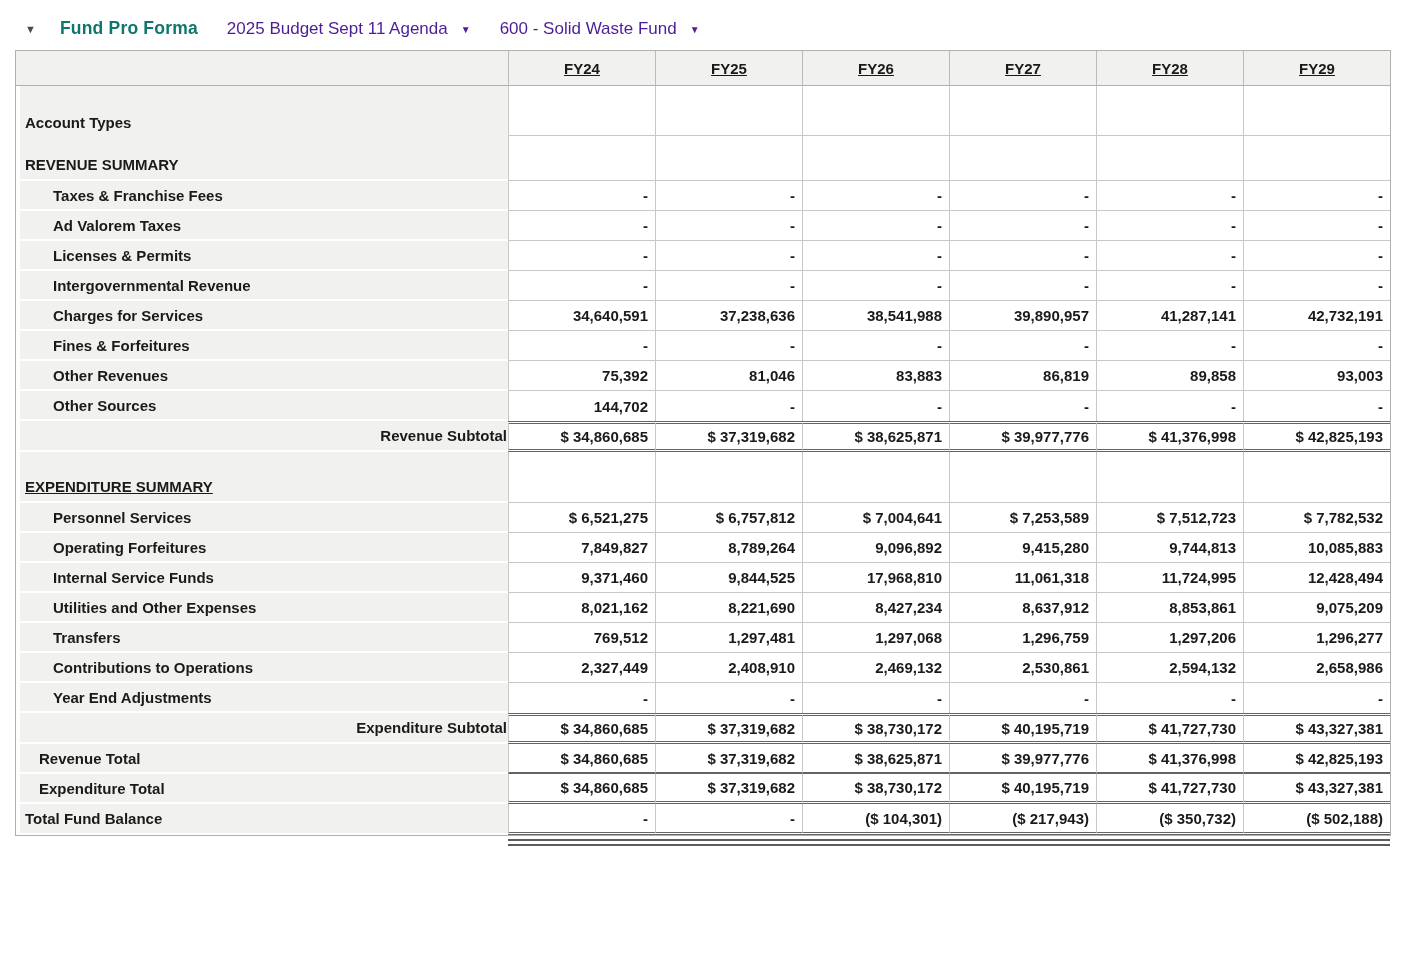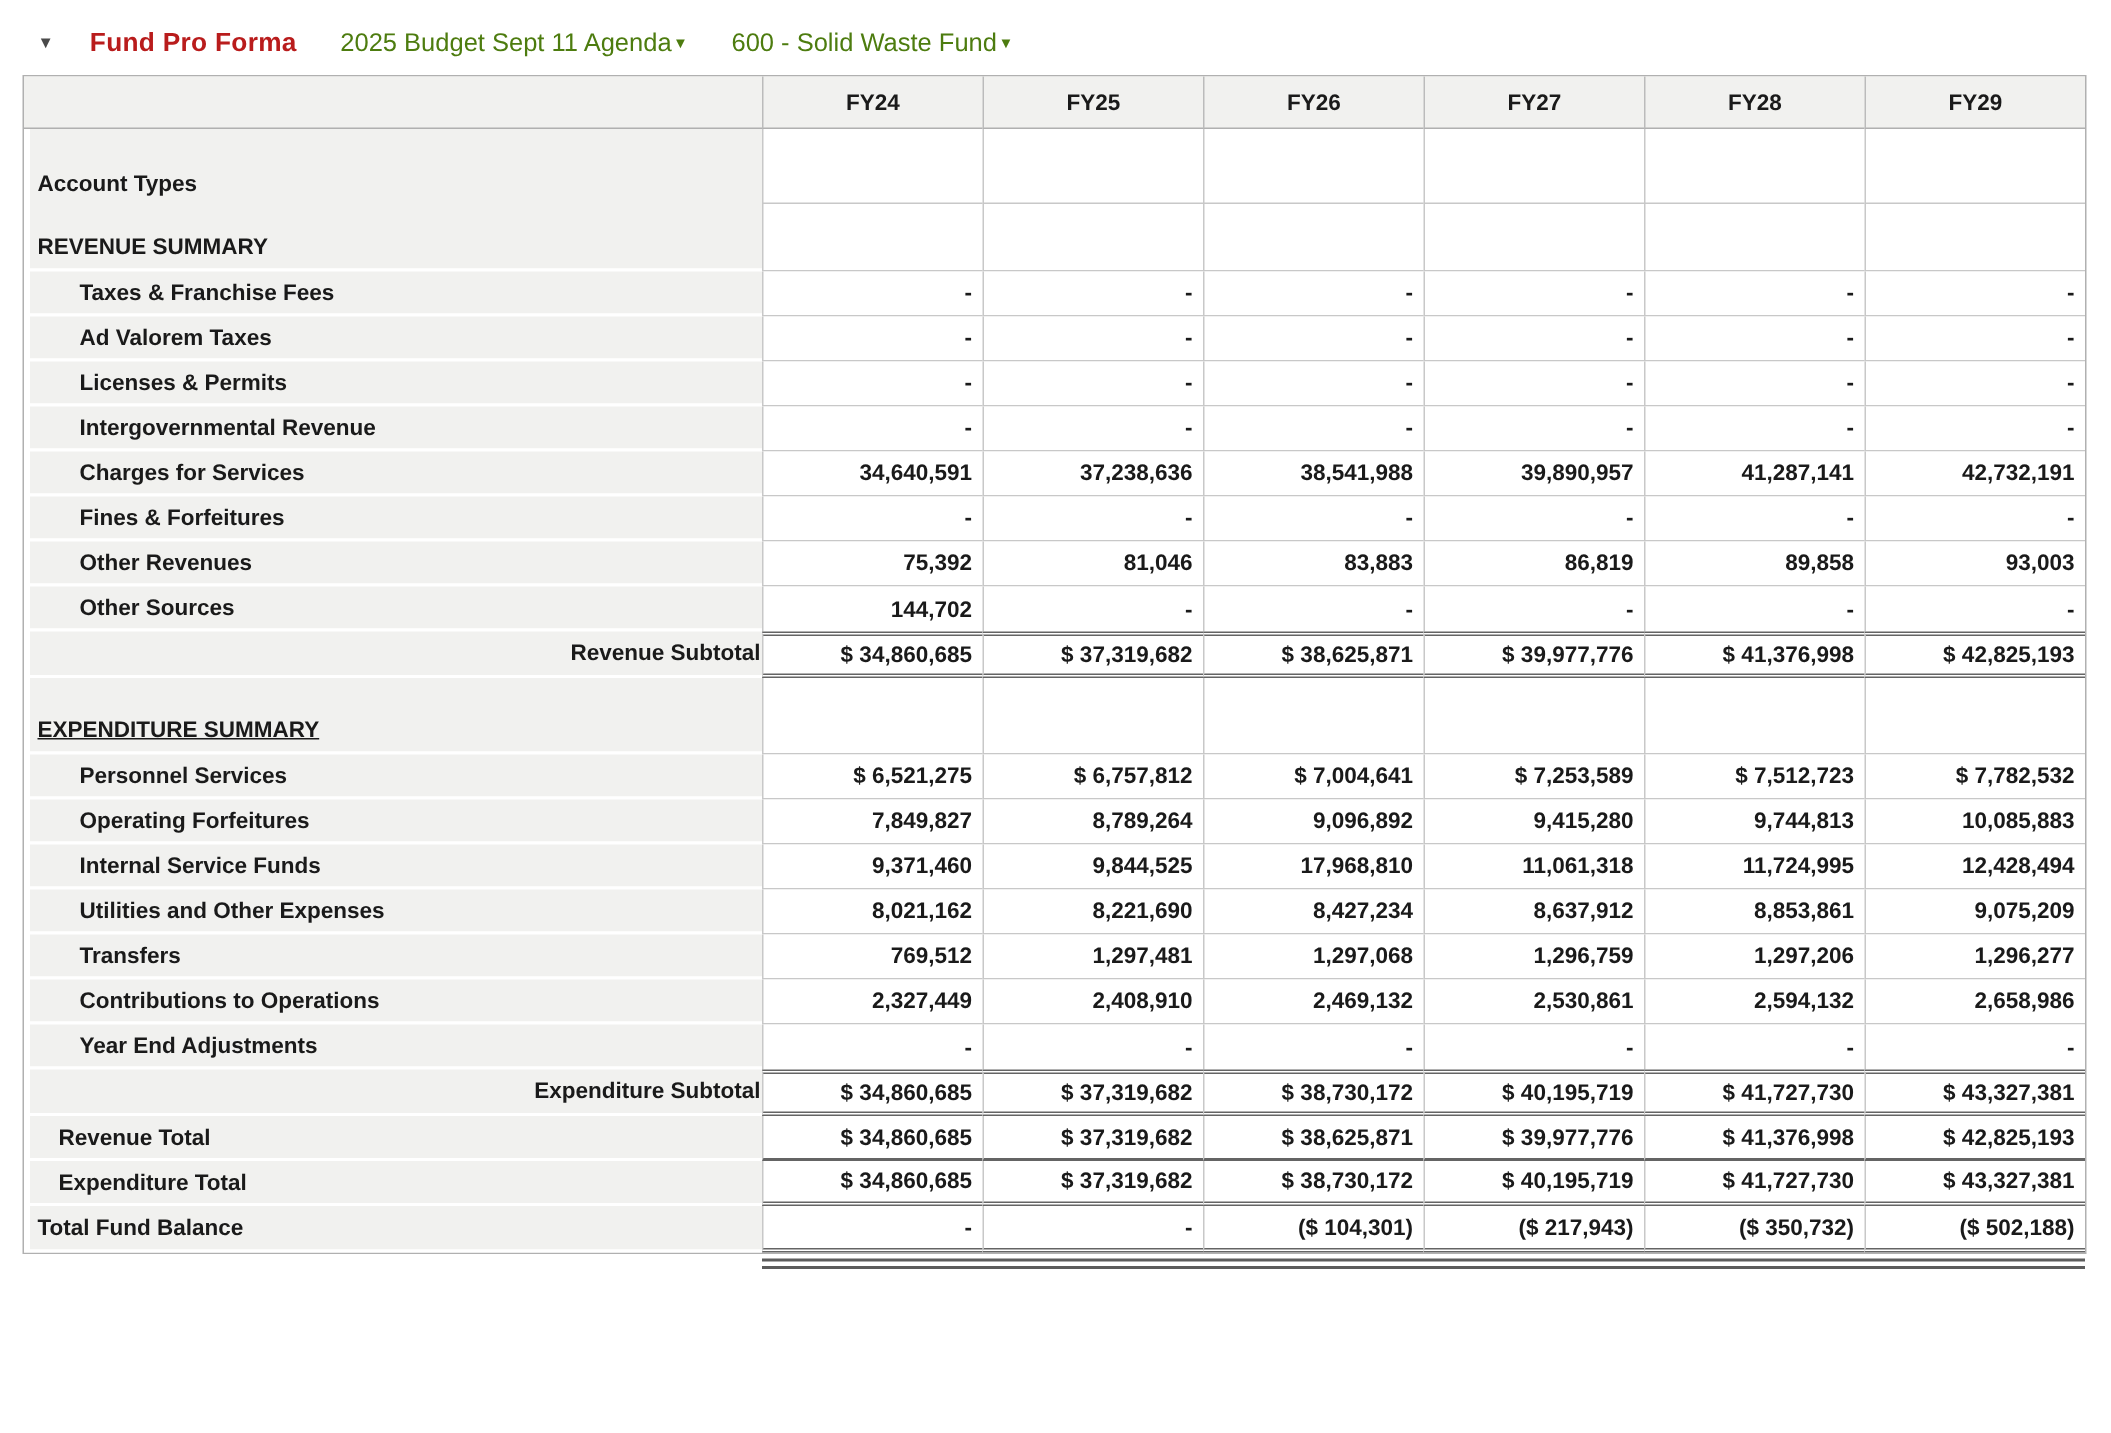--- a/index.html
+++ b/index.html
@@ -5,34 +5,34 @@
   * { box-sizing: border-box; }
   html,body { margin:0; padding:0; }
   body {
     width:1407px; height:955px; background:#ffffff; overflow:hidden;
     font-family:"Liberation Sans", sans-serif; color:#1a1a1a;
   }
 
   
   .toolbar { display:flex; align-items:center; padding:13px 0 0 25px; height:44px; }
   .collapse-caret { font-size:11px; color:#4a4a4a; margin-right:24px; cursor:pointer; }
-  .page-title { font-size:17.5px; font-weight:bold; color:#b91c1c; letter-spacing:0.2px; }
-  .dropdown { display:inline-flex; align-items:center; gap:1px; margin-left:29px;
-              color:#4d7c0f; font-size:17px; cursor:pointer; }
+  .page-title { font-size:17.5px; font-weight:bold; color:#0f766e; letter-spacing:0.2px; }
+  .dropdown { display:inline-flex; align-items:center; gap:13px; margin-left:29px;
+              color:#4c1d95; font-size:17px; cursor:pointer; }
   .dropdown .dd-caret { font-size:10px; padding-top:2px; }
 
   
   table.pf {
     margin:6px 0 0 15px; width:1376px;
     border-collapse:separate; border-spacing:0; table-layout:fixed;
     border:1px solid #b0b0b0;
   }
   .pf th, .pf td { font-size:15px; font-weight:bold; color:#1a1a1a; overflow:hidden; white-space:nowrap; }
 
-  .pf thead th { height:35px; background:#f1f1ef; border-bottom:1px solid #b0b0b0; }
+  .pf thead th { height:35px; background:#f1f1ef; border-bottom:1px solid #b0b0b0;text-decoration:underline; }
   .pf thead th.colh { text-align:center; border-left:1px solid #bbbbbb; }
 
   td.lbl {
     background:linear-gradient(90deg,#ffffff 0px,#ffffff 4px,#f1f1ef 4px);
     border-bottom:2px solid #ffffff;
     padding-left:9px; text-align:left;
   }
   td.val {
     background:#ffffff; text-align:right; padding-right:7px;
     border-left:1px solid #c8c8c8; border-bottom:1px solid #c8c8c8;

